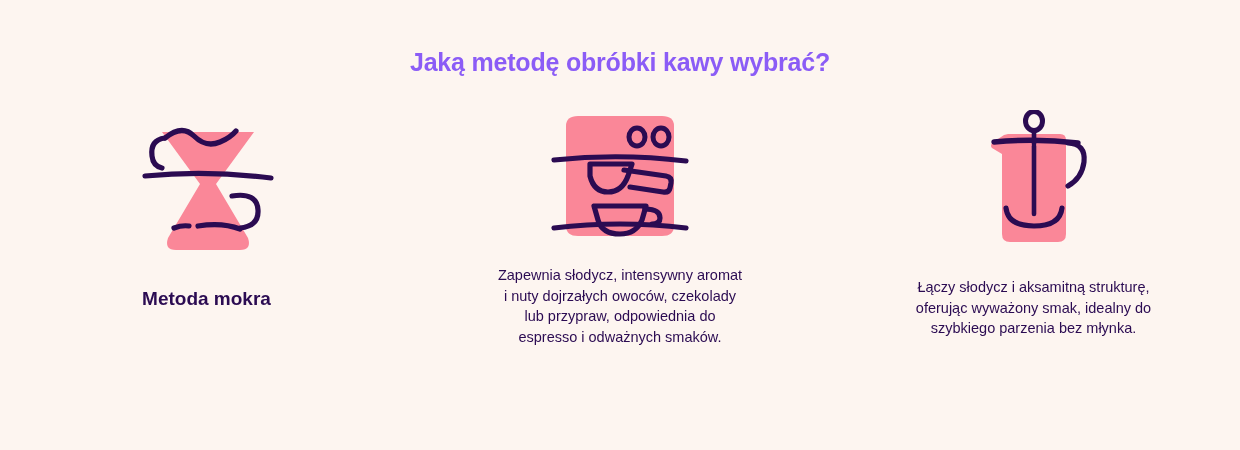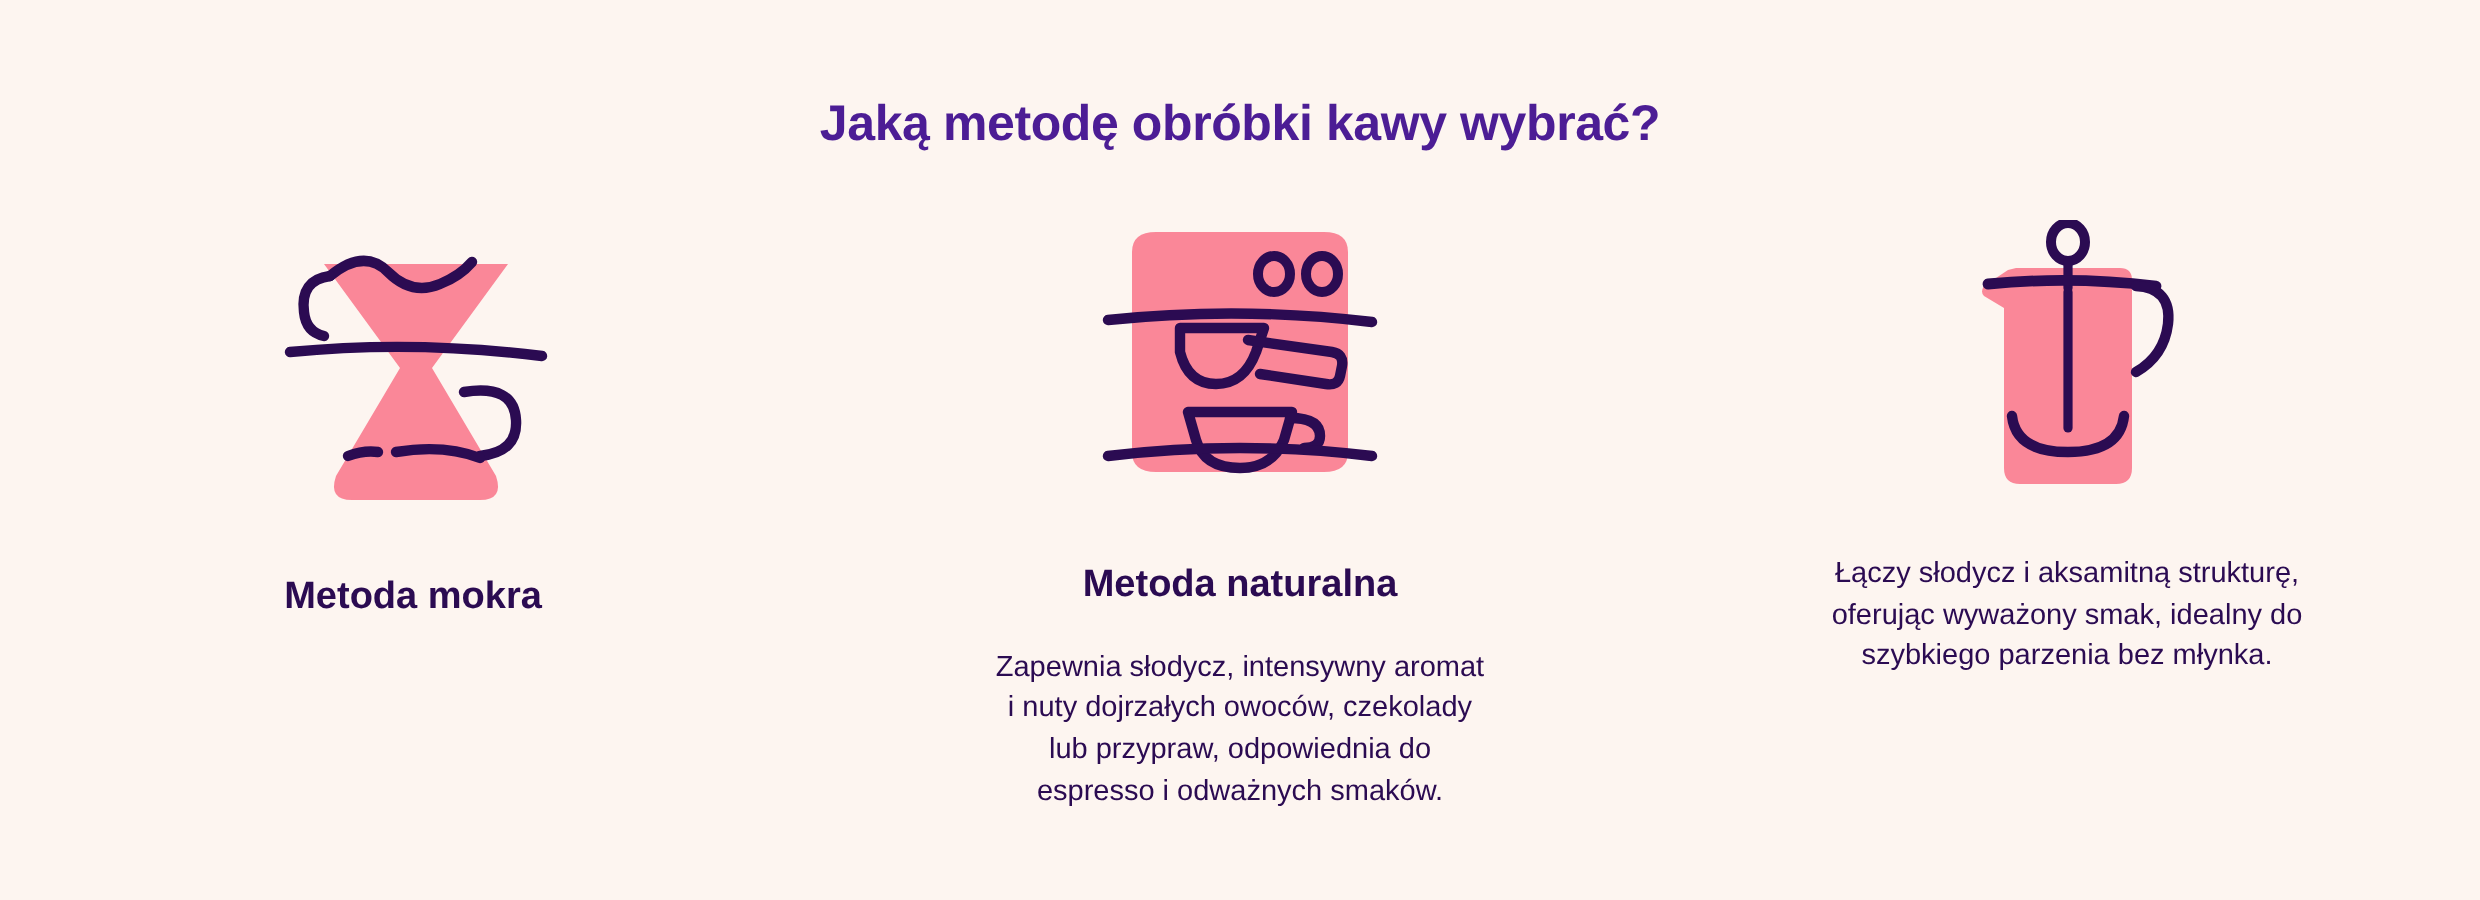--- a/index.html
+++ b/index.html
@@ -27,21 +27,21 @@
   
   .page-title {
     position: absolute;
     top: 47px;
     left: 0;
     width: 1240px;
     text-align: center;
     font-size: 25px;
     font-weight: bold;
     letter-spacing: -0.2px;
-    color: #4c1d95;
+    color: #8b5cf6;
     line-height: 1.2;
     margin: 0;
   }
 
   
   .columns {
     position: absolute;
     top: 110px;
     left: 0;
     width: 1240px;
@@ -150,21 +150,20 @@
 
           <path d="M74 60 L116 66 Q122 67 121 73 L120 78 Q119 83 113 82 L80 77" fill="none" stroke="#2B0B52" stroke-width="5.2" stroke-linejoin="round" stroke-linecap="round"></path>
 
           <path d="M44 96 L96 96 L92 110 Q86 124 70 124 Q52 124 48 110 Z" fill="none" stroke="#2B0B52" stroke-width="5.2" stroke-linejoin="round" stroke-linecap="round"></path>
 
           <path d="M95 99 Q110 99 110 108 Q110 114 102 114" fill="none" stroke="#2B0B52" stroke-width="5.2" stroke-linecap="round"></path>
 
           <path d="M4 118 Q70 110 136 118" fill="none" stroke="#2B0B52" stroke-width="5.2" stroke-linecap="round"></path>
         </svg>
       </div>
-      <h2 class="method-title">Metoda naturalna</h2>
       <p class="method-desc">Zapewnia słodycz, intensywny aromat
 i nuty dojrzałych owoców, czekolady
 lub przypraw, odpowiednia do
 espresso i odważnych smaków.</p>
     </div>
 
     <div class="method-card card-honey">
       <div class="icon-wrap">
         <svg width="140" height="144" viewBox="0 0 140 144" aria-hidden="true">
 

